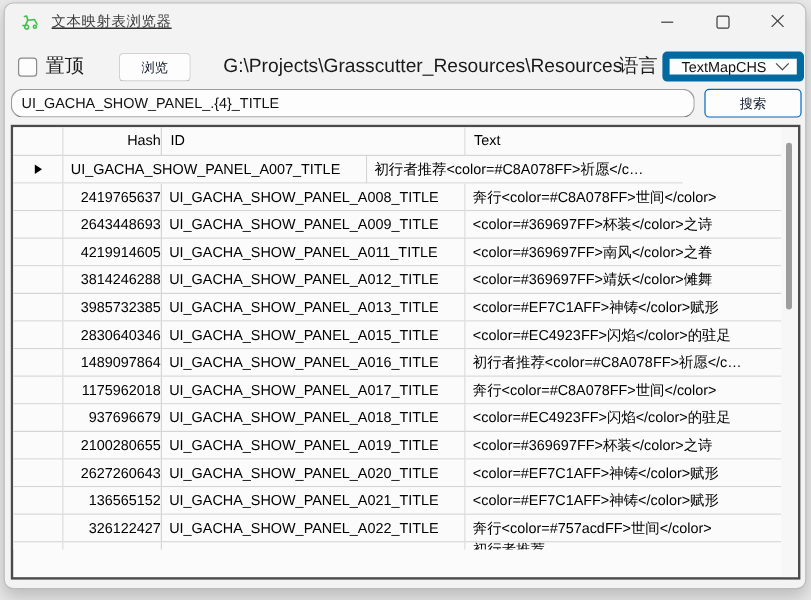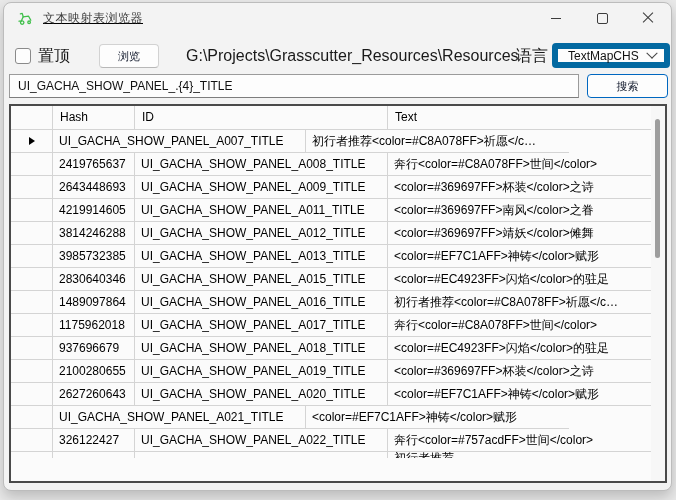--- a/index.html
+++ b/index.html
@@ -39,35 +39,35 @@
   .lbl-path{left:182px;top:45px;}
   .lbl-lang{left:512px;top:45px;}
   .combo{position:absolute;left:548px;top:40px;width:118px;height:25px;box-sizing:border-box;
     background:#fdfdfd;border:6px solid #0369a1;border-radius:4px;
     display:flex;align-items:center;padding:0 8px 0 10px;}
   .combo-text{font-size:12px;color:#111;flex:1;}
   .chevron{width:7px;height:7px;border-right:1.3px solid #454545;border-bottom:1.3px solid #454545;
     transform:rotate(45deg) translate(-2px,-2px);}
   
   .search-input{position:absolute;left:5px;top:71px;width:570px;height:24px;box-sizing:border-box;
-    background:#fdfdfd;border:1px solid #9b9b9b;border-bottom-color:#7d7d7d;border-radius:0;
+    background:#fdfdfd;border:1px solid #9b9b9b;border-bottom-color:#7d7d7d;border-radius:10px;
     font-size:12px;color:#111;padding:0 8px;outline:none;
     font-family:"Liberation Sans","DejaVu Sans",sans-serif;}
   .btn-search{position:absolute;left:583px;top:71px;width:81px;height:24px;
     border:1.5px solid #0067c0;border-radius:4px;}
   
   .grid{position:absolute;left:5px;top:101px;width:658px;height:379px;box-sizing:border-box;
     border:2px solid #4a4a4a;background:#fbfbfb;display:flex;overflow:hidden;}
   .grid-main{width:640px;}
   .ghead{display:flex;height:24px;}
   .cell{box-sizing:border-box;border-right:1px solid #d4d4d4;border-bottom:1px solid #d4d4d4;
     overflow:hidden;white-space:nowrap;background:#fbfbfb;}
   .hcell{font-size:12px;color:#000;line-height:23px;padding-left:7px;}
   .rowhdr{width:42px;padding:0;display:flex;align-items:center;justify-content:center;}
-  .col-hash{width:82px;}
+  .col-hash{width:82px;text-align:right;}
   .col-id{width:253px;}
   .col-text{width:263px;border-right:none;}
   .grow{display:flex;height:23px;}
   .grow .cell{font-size:12px;color:#000;line-height:22px;padding-left:6px;}
   .grow .rowhdr{padding:0;}
   .cell.sel{color:#fff;}
   .arrow{width:0;height:0;border-left:6px solid #000;border-top:4px solid transparent;
     border-bottom:4px solid transparent;display:none;}
   .grow.current .arrow{display:block;}
   .partial{height:6px;overflow:hidden;}
@@ -239,20 +239,21 @@
     </div>
     <div class="cell col-hash c-hash">2627260643</div>
     <div class="cell col-id c-id">UI_GACHA_SHOW_PANEL_A020_TITLE</div>
     <div class="cell col-text c-text">&lt;color=#EF7C1AFF&gt;神铸&lt;/color&gt;赋形</div>
   </div>
 
   <div class="grow">
     <div class="cell rowhdr">
       
     </div>
+    <div class="cell col-hash c-hash">136565152</div>
     <div class="cell col-id c-id">UI_GACHA_SHOW_PANEL_A021_TITLE</div>
     <div class="cell col-text c-text">&lt;color=#EF7C1AFF&gt;神铸&lt;/color&gt;赋形</div>
   </div>
 
   <div class="grow">
     <div class="cell rowhdr">
       
     </div>
     <div class="cell col-hash c-hash">326122427</div>
     <div class="cell col-id c-id">UI_GACHA_SHOW_PANEL_A022_TITLE</div>

